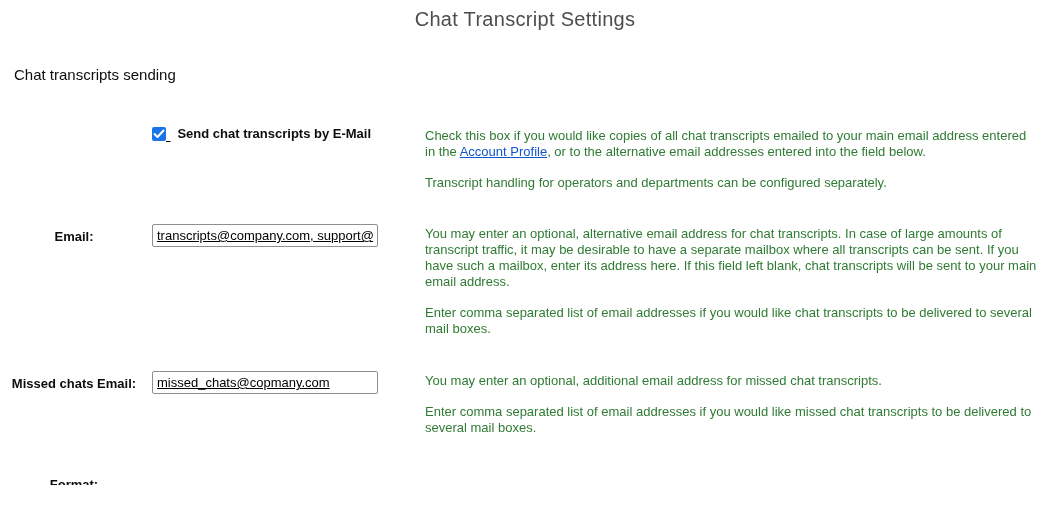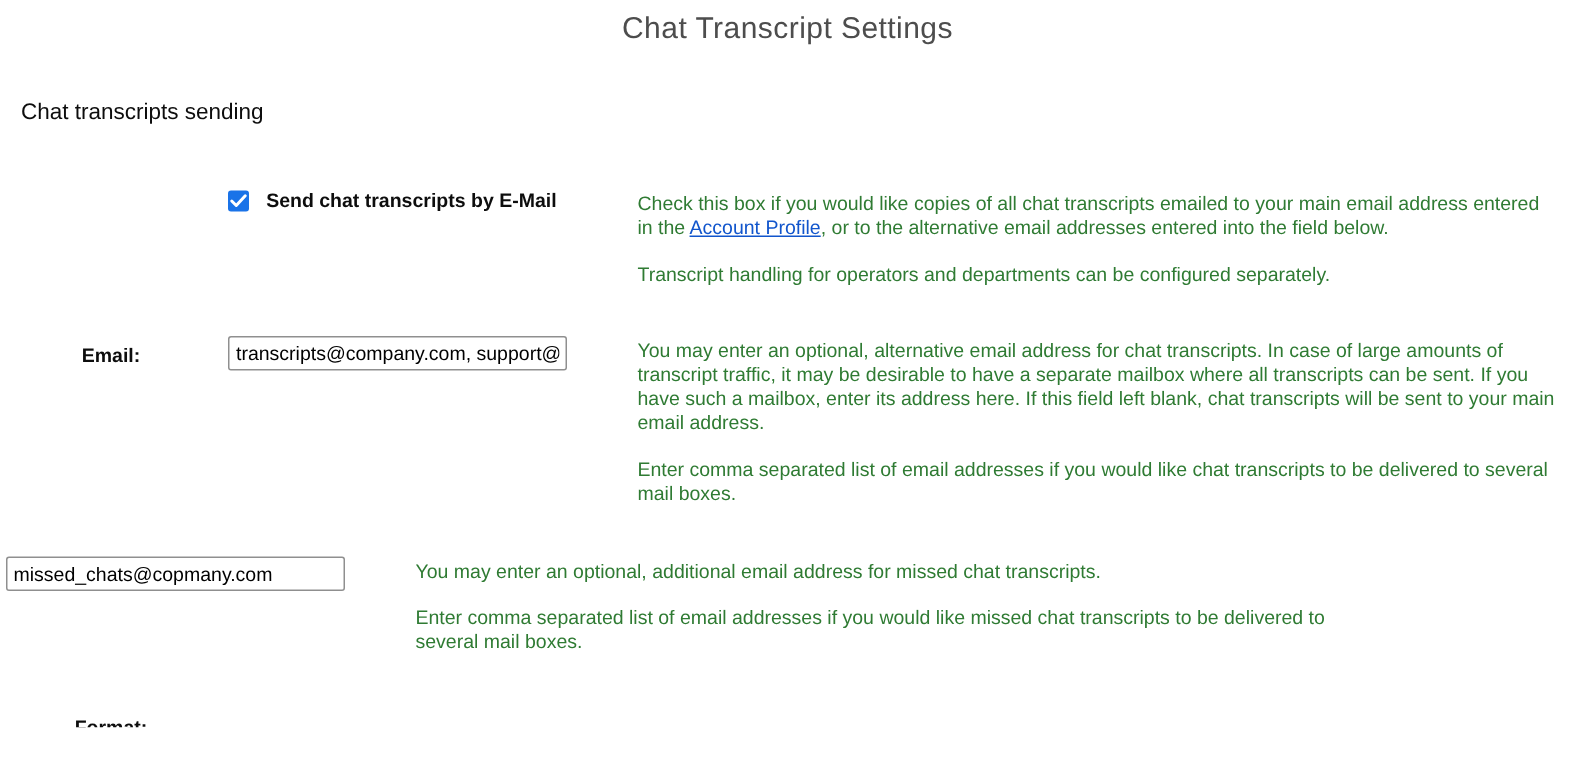--- a/index.html
+++ b/index.html
@@ -5,21 +5,21 @@
   html,body{margin:0;padding:0;background:#fff;}
   .page{position:relative;width:1050px;height:485px;background:#fff;overflow:hidden;
         font-family:"Liberation Sans",sans-serif;}
   .title{position:absolute;top:8px;left:0;width:100%;margin:0;text-align:center;
          font-size:20px;font-weight:400;color:#4d4d4d;letter-spacing:.3px;}
   .section-header{position:absolute;top:66px;left:14px;margin:0;
                   font-size:15px;font-weight:400;color:#0d0d0d;}
   .row{position:absolute;left:0;width:1050px;display:flex;align-items:flex-start;}
   .cell-label{flex:none;width:148px;text-align:center;font-size:13px;font-weight:700;
               color:#0d0d0d;padding-top:5px;white-space:nowrap;}
-  .cell-control{flex:none;margin-left:4px;width:226px;}
+  .cell-control{flex:none;margin-left:4px;width:226px;text-decoration:underline;}
   .cell-help{margin-left:47px;width:612px;font-size:13px;line-height:16px;
              color:#2f7b33;padding-top:2px;}
   .cell-help p{margin:0 0 15px 0;}
   .link{color:#1155cc;text-decoration:underline;cursor:pointer;text-align:center;}
   .checkbox{display:inline-block;position:relative;width:14px;height:14px;margin-top:1px;
             background:#1a73e8;border-radius:2px;vertical-align:top;cursor:pointer;}
   .checkbox svg{position:absolute;left:1px;top:2px;}
   .cb-label{display:inline-block;margin-left:7px;font-size:13px;font-weight:700;
             color:#0d0d0d;line-height:16px;vertical-align:top;}
   .text-input{display:block;width:226px;height:23px;box-sizing:border-box;
@@ -66,20 +66,21 @@
     <div class="cell-control">
       <input type="text" class="text-input" value="transcripts@company.com, support@cor" style="">
     </div>
     <div class="cell-help">
       <p>You may enter an optional, alternative email address for chat transcripts. In case of large amounts of transcript traffic, it may be desirable to have a separate mailbox where all transcripts can be sent. If you have such a mailbox, enter its address here. If this field left blank, chat transcripts will be sent to your main email address.</p>
       <p>Enter comma separated list of email addresses if you would like chat transcripts to be delivered to several mail boxes.</p>
     </div>
   </div>
 
   <div class="row row-missed">
+    <div class="cell-label">Missed chats Email:</div>
     <div class="cell-control">
       <input type="text" class="text-input" value="missed_chats@copmany.com" style="">
     </div>
     <div class="cell-help">
       <p>You may enter an optional, additional email address for missed chat transcripts.</p>
       <p>Enter comma separated list of email addresses if you would like missed chat transcripts to be delivered to several mail boxes.</p>
     </div>
   </div>
 
   <div class="row row-format">

